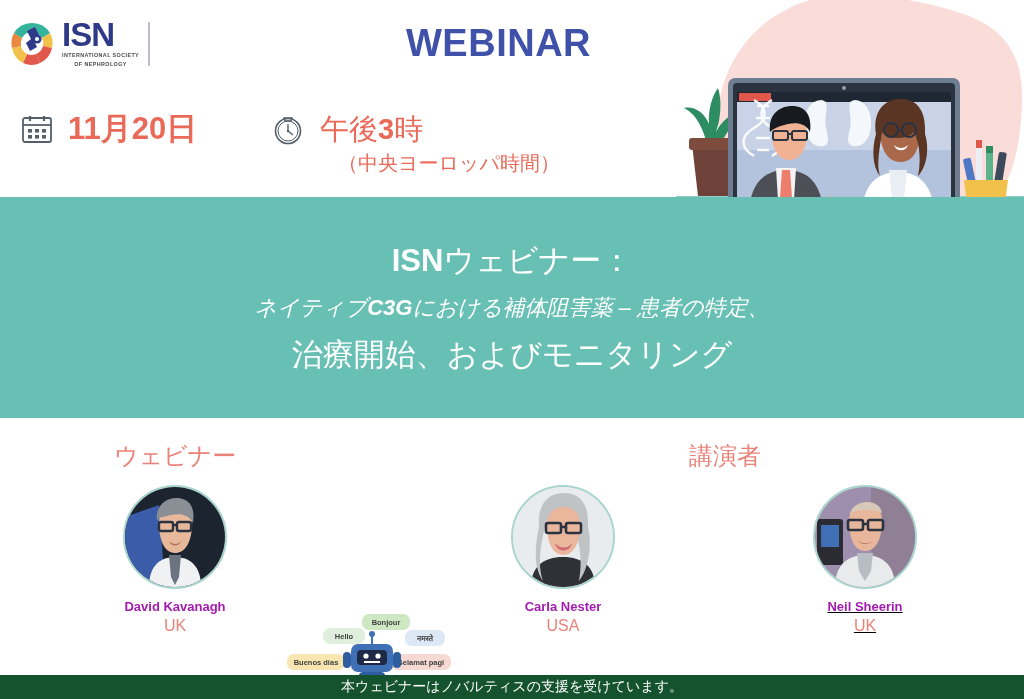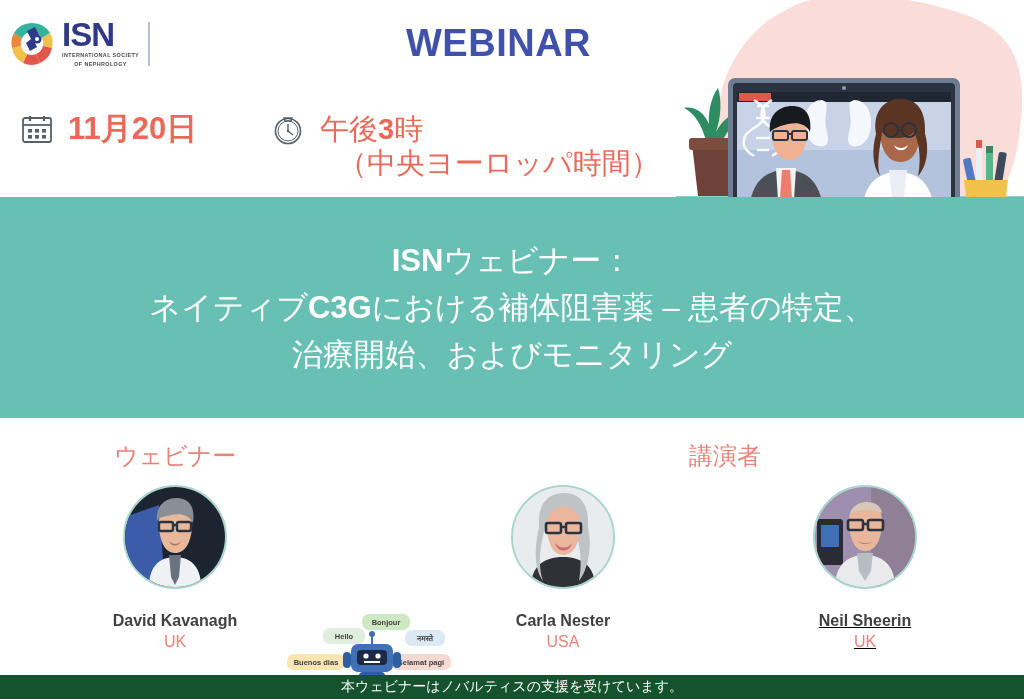--- a/index.html
+++ b/index.html
@@ -30,41 +30,41 @@
   
   .date-row { position:absolute; left:20px; top:112px; display:flex; align-items:center; }
   .cal-icon { width:34px; height:34px; flex:0 0 34px; }
   .date-text { margin-left:14px; font-size:31px; font-weight:bold; color:#ea6a5a; line-height:34px; }
 
   .time-row { position:absolute; left:272px; top:112px; display:flex; align-items:flex-start; }
   .clock-icon { width:32px; height:32px; flex:0 0 32px; margin-top:2px; }
   .time-text { margin-left:16px; }
   .time-main { font-size:29px; color:#ea6a5a; line-height:34px; }
   .time-main b { font-weight:bold; }
-  .time-tz { font-size:29px; color:#ea6a5a; line-height:34px; margin-left:18px; }
+  .time-tz { font-size:20px; color:#ea6a5a; line-height:34px; margin-left:18px; }
 
   
   .band { position:absolute; left:0; top:197px; width:1024px; height:221px; background:#68c0b4; }
   .band-inner { position:absolute; left:0; top:0; width:1024px; height:221px; display:flex; flex-direction:column; align-items:center; justify-content:center;border-radius:22px; }
   .t-line { color:#ffffff; text-align:center; white-space:nowrap; }
   .t1 { font-size:31px; line-height:47px; }
-  .t2 { font-size:31px; line-height:47px; }
+  .t2 { font-size:22px; line-height:47px;font-style:italic; }
   .t3 { font-size:31px; line-height:47px; }
   .t-line b { font-weight:bold; }
 
   
   .role-mod { position:absolute; left:95px; top:440px; width:160px; text-align:center; font-size:24px; color:#e9837a; }
   .role-spk { position:absolute; left:645px; top:440px; width:160px; text-align:center; font-size:24px; color:#e9837a; }
 
   .person { position:absolute; width:220px; text-align:center; }
   .p1 { left:65px; top:485px; }
   .p2 { left:453px; top:485px; }
   .p3 { left:755px; top:485px;text-decoration:underline; }
   .avatar { width:104px; height:104px; border-radius:50%; margin:0 auto; border:2px solid #a8d5cc; overflow:hidden; position:relative; background:#dfe4ea; }
-  .pname { margin-top:23px; font-size:16px; font-weight:bold; color:#404040; }
+  .pname { margin-top:10px; font-size:13px; font-weight:bold; color:#a21caf; }
   .pcountry { margin-top:3px; font-size:16px; color:#e9837a; }
 
   
   .robot { position:absolute; left:287px; top:612px; width:185px; height:75px; }
   .subtitle-note { position:absolute; left:478px; top:653px; font-size:15.5px; font-style:italic; color:#3f3f3f; }
 
   
   .bottombar { position:absolute; left:0; top:675px; width:1024px; height:24px; background:#14532d; display:flex; align-items:center; justify-content:center; }
   .bottombar span { color:#ffffff; font-size:14px; }
 </style>

